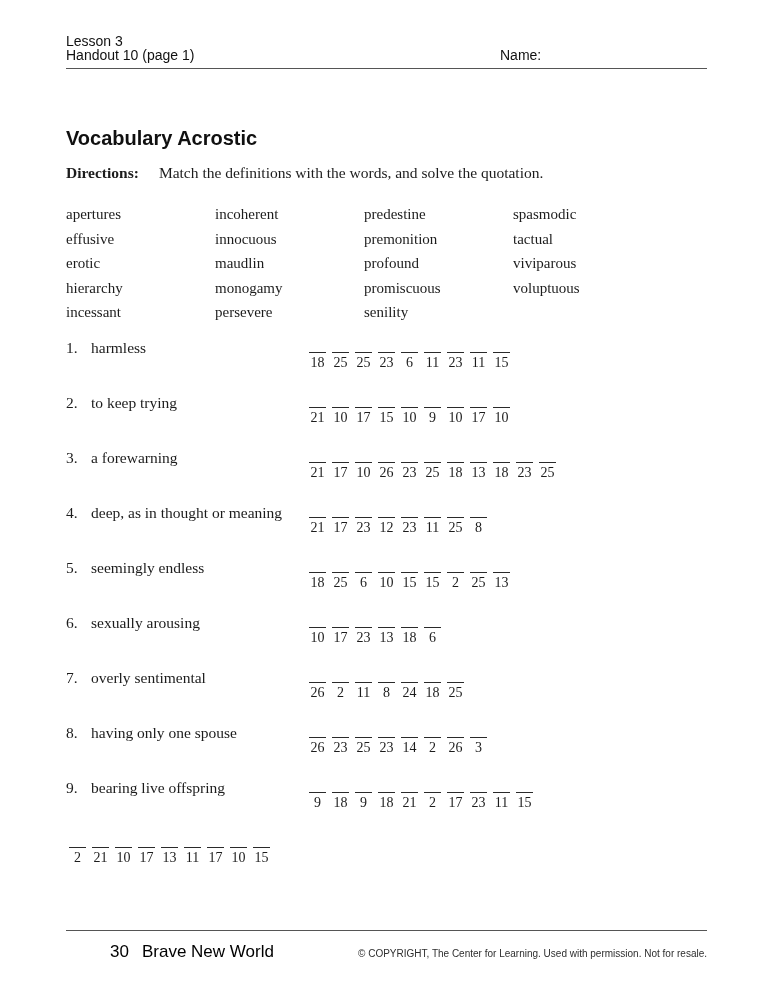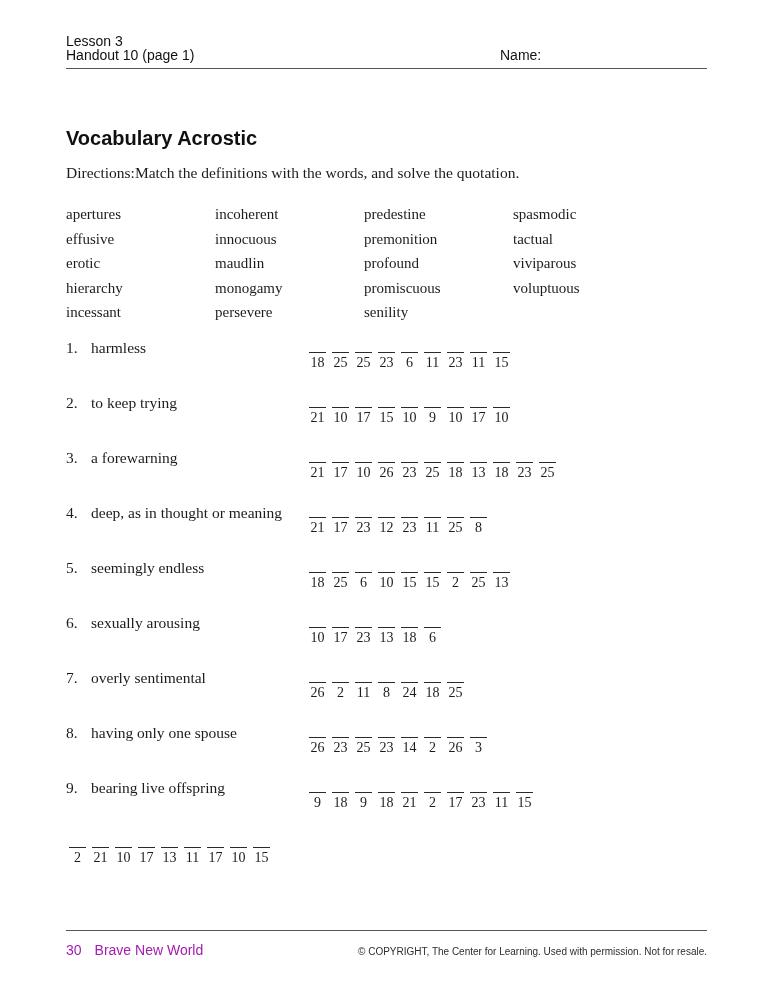--- a/index.html
+++ b/index.html
@@ -28,21 +28,21 @@
     border: none; border-top: 1px solid #555;
     margin-top: 6px; height: 0;
   }
   
   .title {
     font-family: "Liberation Sans", sans-serif;
     font-size: 20px; font-weight: bold; line-height: 26px;
     margin-top: 56px; color: #101010;
   }
   .directions { font-size: 15.5px; margin-top: 13px; }
-  .directions .dir-label { font-weight: normal; margin-right: 0; }
+  .directions .dir-label { font-weight: bold; margin-right: 20px; }
   
   .word-bank { display: flex; margin-top: 20px; font-size: 15px; }
   .wb-col { width: 149px; }
   .wb-word { line-height: 24.5px; }
   
   .items { list-style: none; margin-top: 14px; }
   .item { display: flex; align-items: flex-start; margin-bottom: 23px; }
   .item-left { display: flex; width: 240px; font-size: 15.5px; line-height: 17px; }
   .item-num { width: 25px; flex: 0 0 25px; }
   .item-def { flex: 1; }
@@ -50,21 +50,21 @@
   .cell { width: 23px; text-align: center; }
   .blank { height: 14px; border-bottom: 1px solid #2a2a2a; margin: 0 3px; }
   .cell-num { font-size: 14px; line-height: 17px; padding-top: 1px; }
   
   .page-footer { position: absolute; top: 924px; left: 66px; right: 66px; }
   .footer-row {
     display: flex; justify-content: space-between; align-items: baseline;
     margin-top: 11px;
     font-family: "Liberation Sans", sans-serif;
   }
-  .footer-left { font-size: 14px; color: #a21caf; }
+  .footer-left { font-size: 17px; color: #000000; margin-left: 44px; }
   .footer-left .book { margin-left: 13px; }
   .footer-right { font-size: 10px; color: #2e2e2e; }
 </style>
 </head>
 <body>
 
 <div class="page">
 
   <header class="page-header">
     <div>Lesson 3</div>

